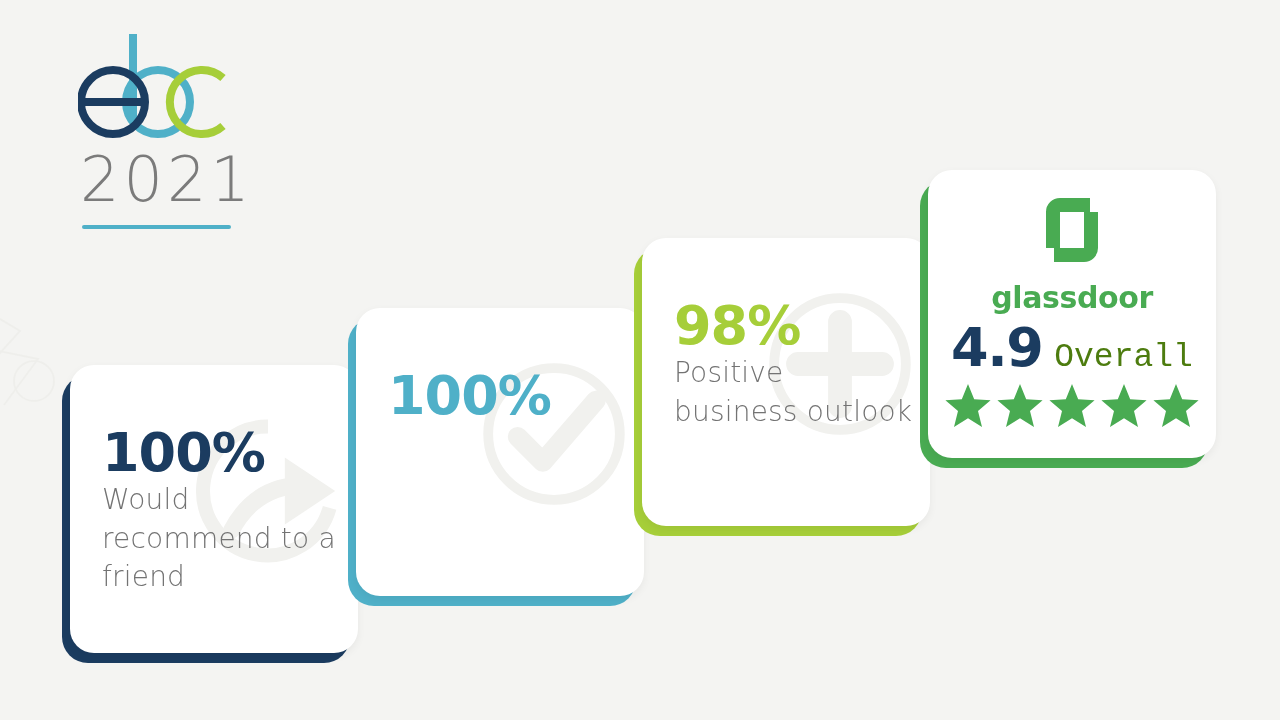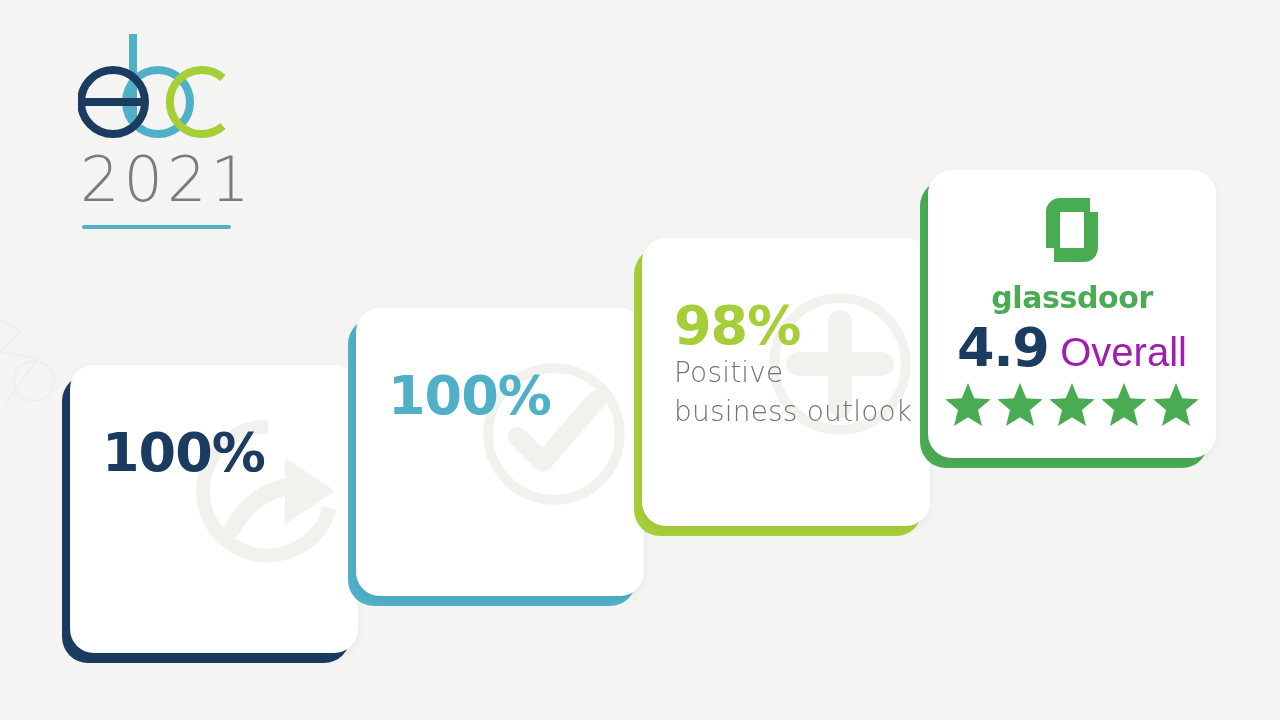--- a/index.html
+++ b/index.html
@@ -145,24 +145,24 @@
     gap: 12px;
   }
   .gd-score {
     font-size: 54px;
     font-weight: 700;
     letter-spacing: -1.5px;
     line-height: 1;
     font-family: "DejaVu Sans", sans-serif;
   }
   .gd-score-label {
-    font-size: 40px;
+    font-size: 33px;
     font-weight: 300;
-    color: #a21caf;
-    font-family: Liberation Sans, sans-serif;
+    color: #4d7c0f;
+    font-family: Liberation Mono, monospace;
   }
   .gd-stars {
     margin-top: 6px;
     display: flex;
     justify-content: center;
     gap: 4px;
   }
 </style>
 </head>
 <body>
@@ -199,20 +199,21 @@
     <div class="card-face">
 
       <svg class="card-watermark" viewBox="0 0 120 120">
         <path d="M60 14 a46 46 0 1 0 44 58" fill="none" stroke="#f1f1ee" stroke-width="10"></path>
         <path d="M72 36 L108 60 L72 84 Z" fill="#f1f1ee"></path>
         <path d="M34 88 q18 -34 56 -32" fill="none" stroke="#f1f1ee" stroke-width="12" stroke-linecap="round"></path>
       </svg>
 
       <div class="card-body">
         <div class="stat-number" style="color:#1b3c60">100%</div>
+        <div class="stat-label">Would recommend to a friend</div>
       </div>
     </div>
   </div>
 
   <div class="card" id="card-approve">
     <div class="card-shadowrect" style="background:#4fb0c8"></div>
     <div class="card-face">
 
       <svg class="card-watermark" viewBox="0 0 120 120">
         <circle cx="60" cy="60" r="47" fill="none" stroke="#f1f1ee" stroke-width="7"></circle>

